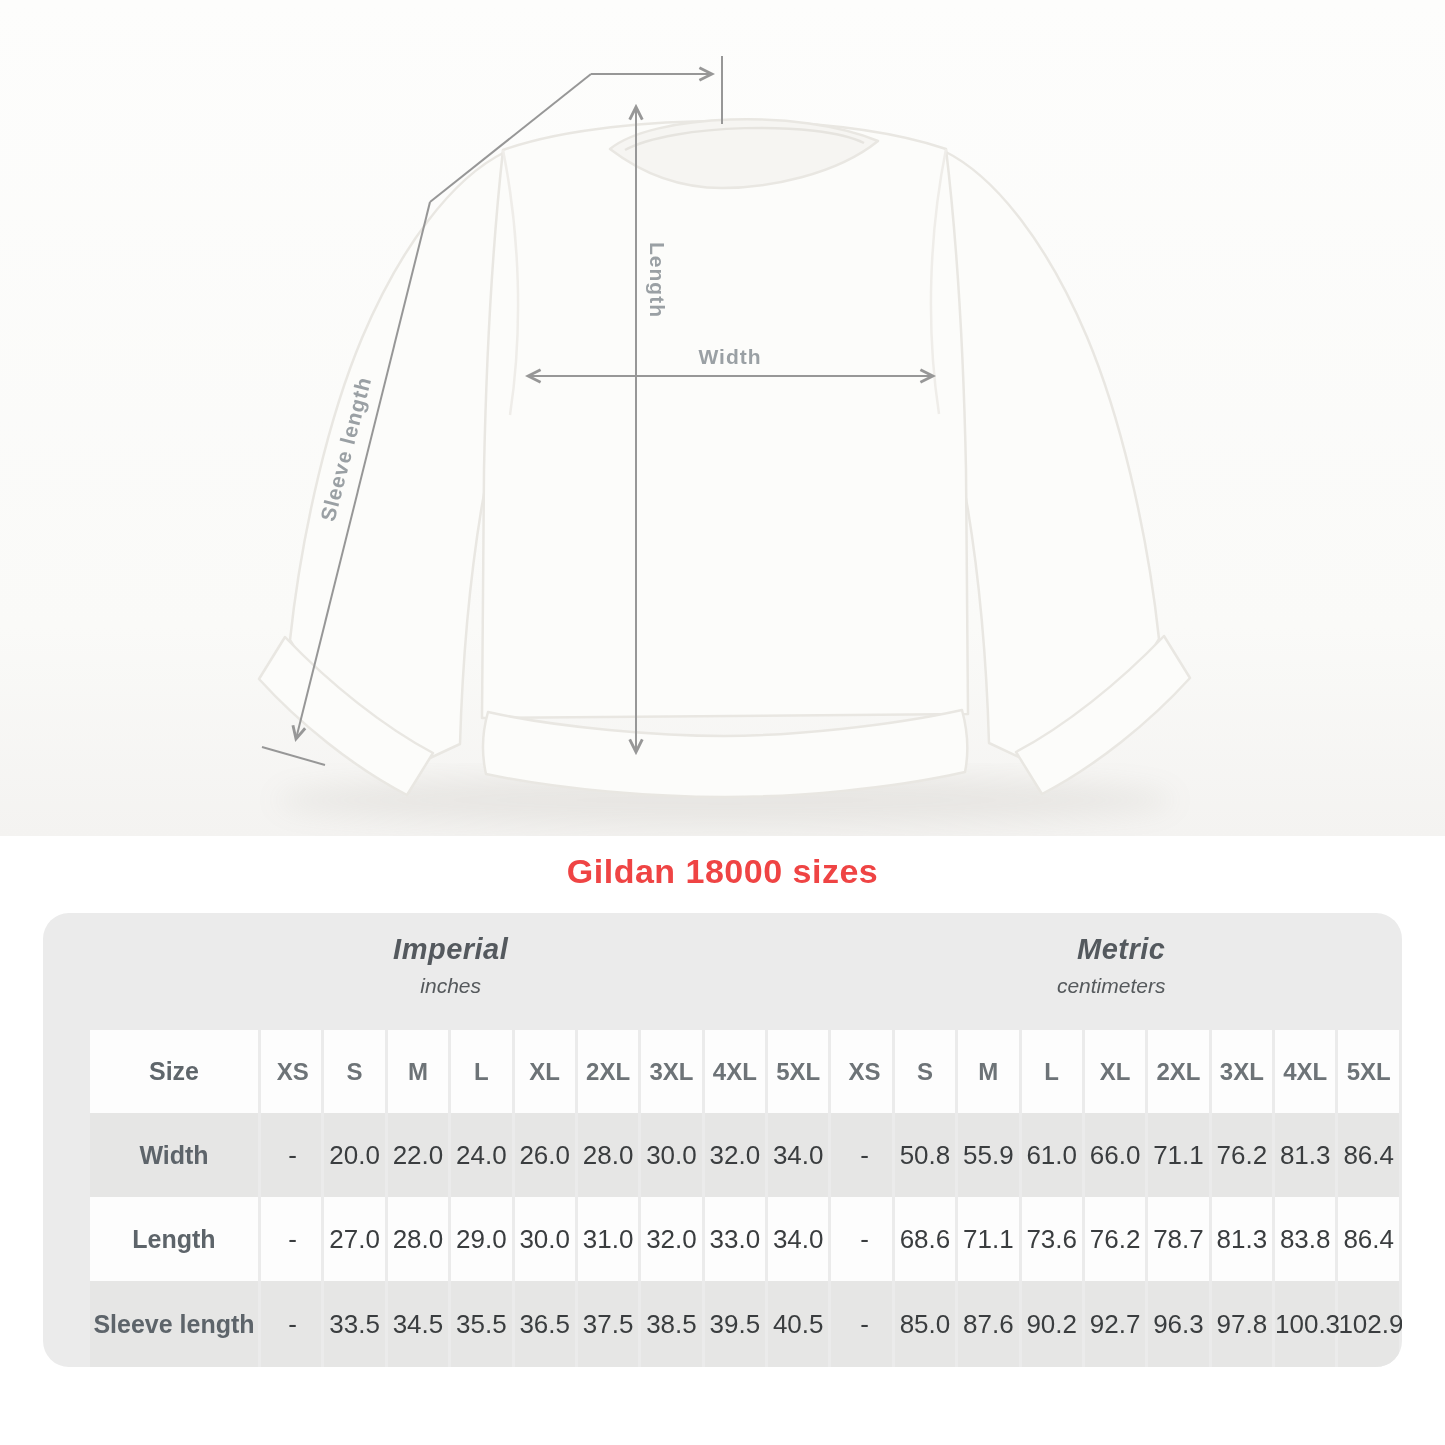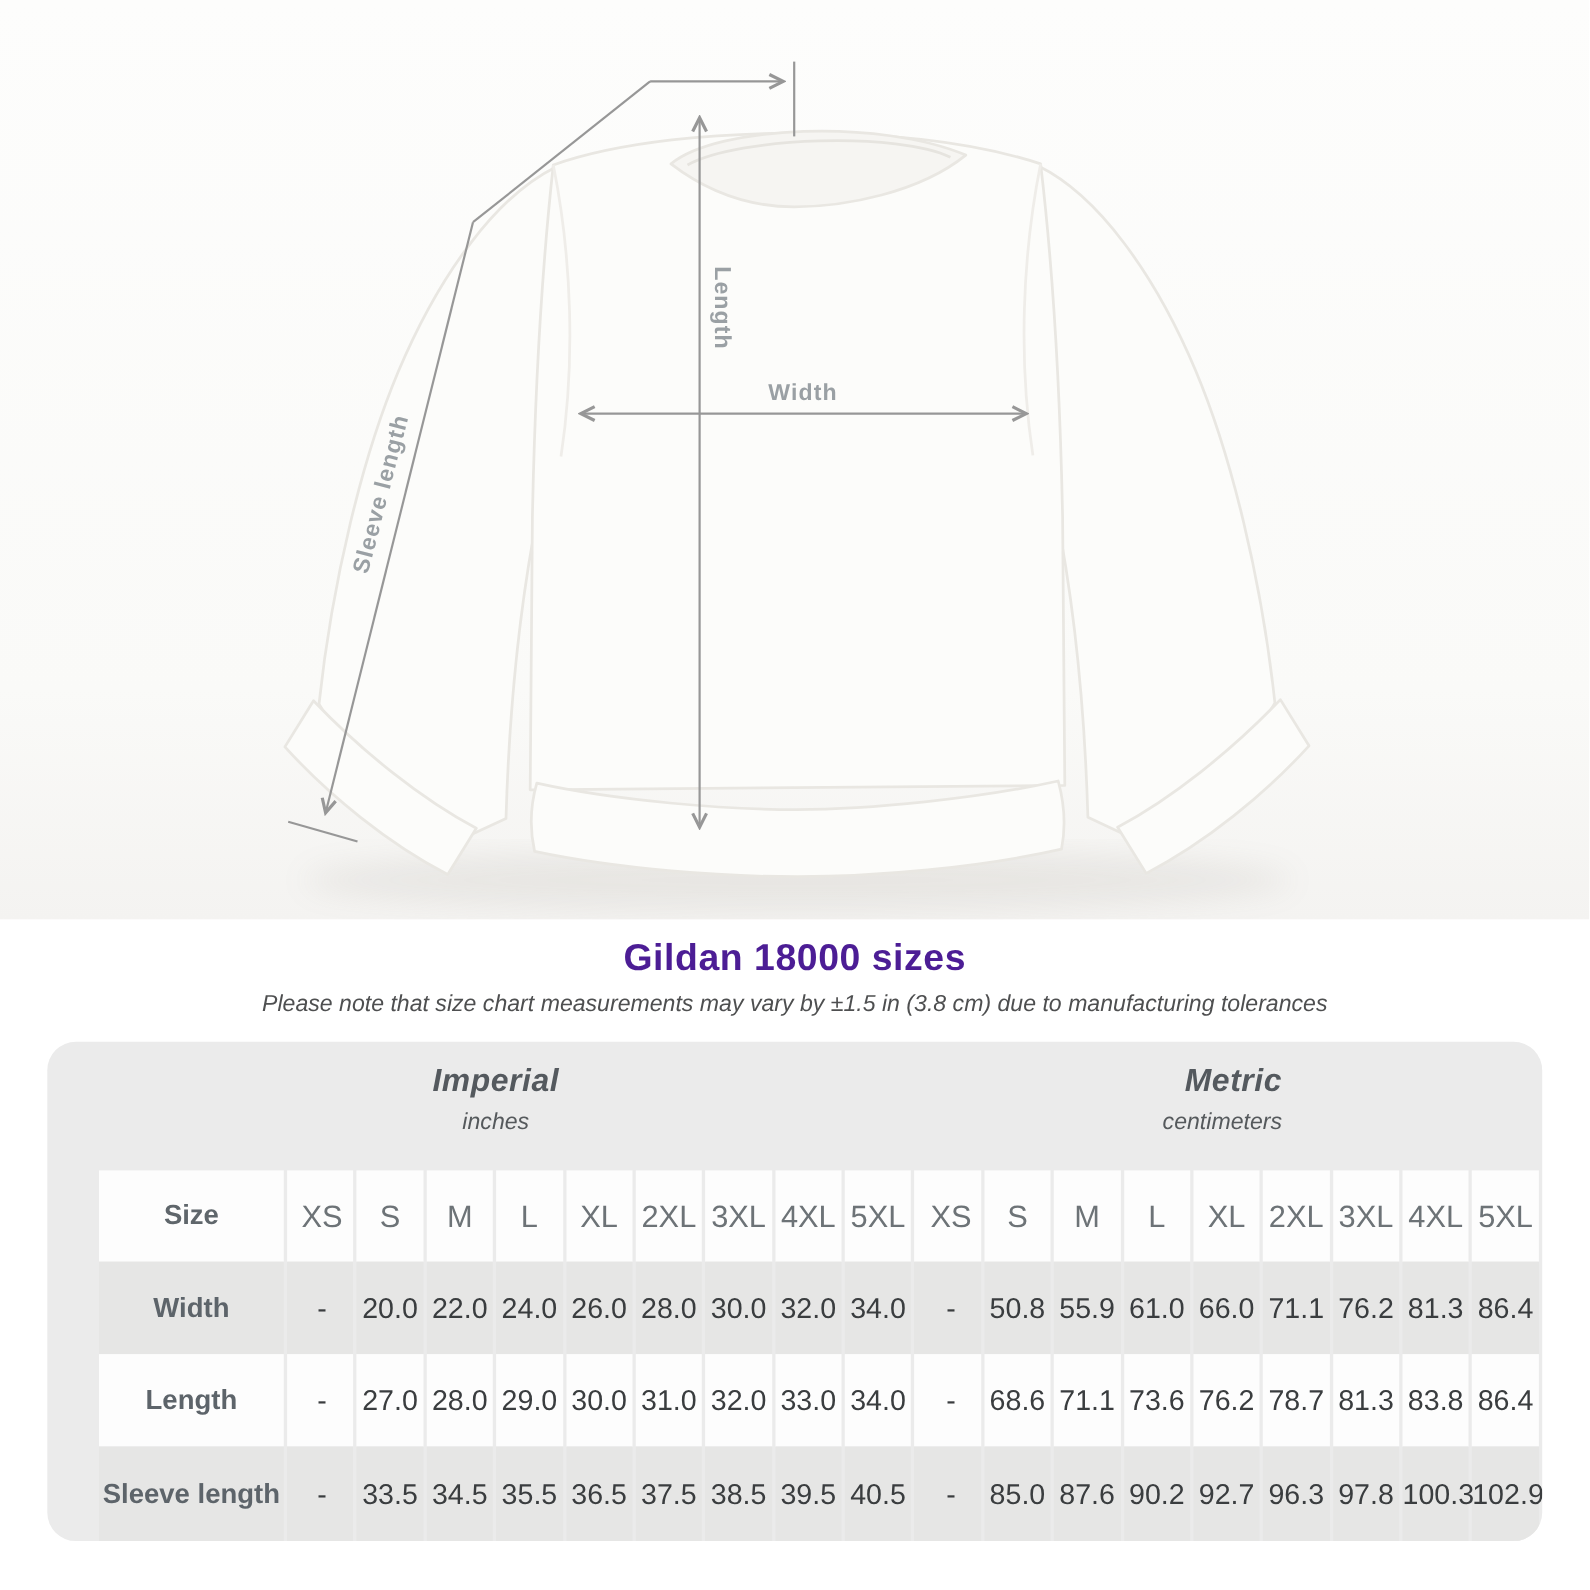--- a/index.html
+++ b/index.html
@@ -11,21 +11,21 @@
   .page{width:1445px;height:1445px;position:relative;background:#ffffff;}
 
   
   .photo{position:relative;width:1445px;height:836px;}
   .photo svg{display:block;}
 
   
   .page-title{
     margin:16px 0 0 0;
     text-align:center;
-    font-size:34px;font-weight:bold;color:#4c1d95;letter-spacing:0.5px;
+    font-size:34px;font-weight:bold;color:#ef4444;letter-spacing:0.5px;
   }
   .note{
     margin:10px 0 0 0;
     text-align:center;
     font-size:21px;font-style:italic;color:#4e4f50;
   }
 
   
   .tbl{
     position:relative;
@@ -47,21 +47,21 @@
   .sizes th,.sizes td{
     box-sizing:border-box;text-align:center;vertical-align:middle;
     background-clip:padding-box;padding:0;
   }
   tr.h > *{background:#fdfdfd;height:83px;}
   tr.g > *{background:#e6e6e5;}
   tr.w > *{background:#fdfdfd;}
   tr.r1 > *, tr.r2 > *{height:84px;}
   tr.r3 > *{height:86px;}
   th.size-h{font-size:25px;font-weight:bold;color:#5f666b;}
-  th.col-h{font-size:28px;font-weight:normal;color:#6d7377;}
+  th.col-h{font-size:24px;font-weight:bold;color:#6d7377;}
   th.row-h{font-size:25px;font-weight:bold;color:#5d646a;}
   td.v{font-size:26px;font-weight:normal;color:#3a3d3f;}
   .ds{border-left:3px solid transparent;}
   .ms{border-left:6px solid transparent;}
 </style>
 </head>
 <body>
 
 <div class="page">
 
@@ -118,21 +118,20 @@
 
       <g font-family="Liberation Sans, sans-serif" font-size="21" font-weight="bold" fill="#9aa0a4" letter-spacing="1" text-anchor="middle">
         <text x="657" y="287" transform="rotate(90 657 280)">Length</text>
         <text x="730" y="364">Width</text>
         <text x="346" y="456" transform="rotate(-75.5 346 449)">Sleeve length</text>
       </g>
     </svg>
   </div>
 
   <h1 class="page-title">Gildan 18000 sizes</h1>
-  <p class="note">Please note that size chart measurements may vary by ±1.5 in (3.8 cm) due to manufacturing tolerances</p>
 
   <div class="tbl">
 
     <div class="grp-row">
       <div class="grp grp-imperial">
         <div class="grp-name">Imperial</div>
         <div class="grp-unit">inches</div>
       </div>
       <div class="grp grp-metric">
         <div class="grp-name">Metric</div>

